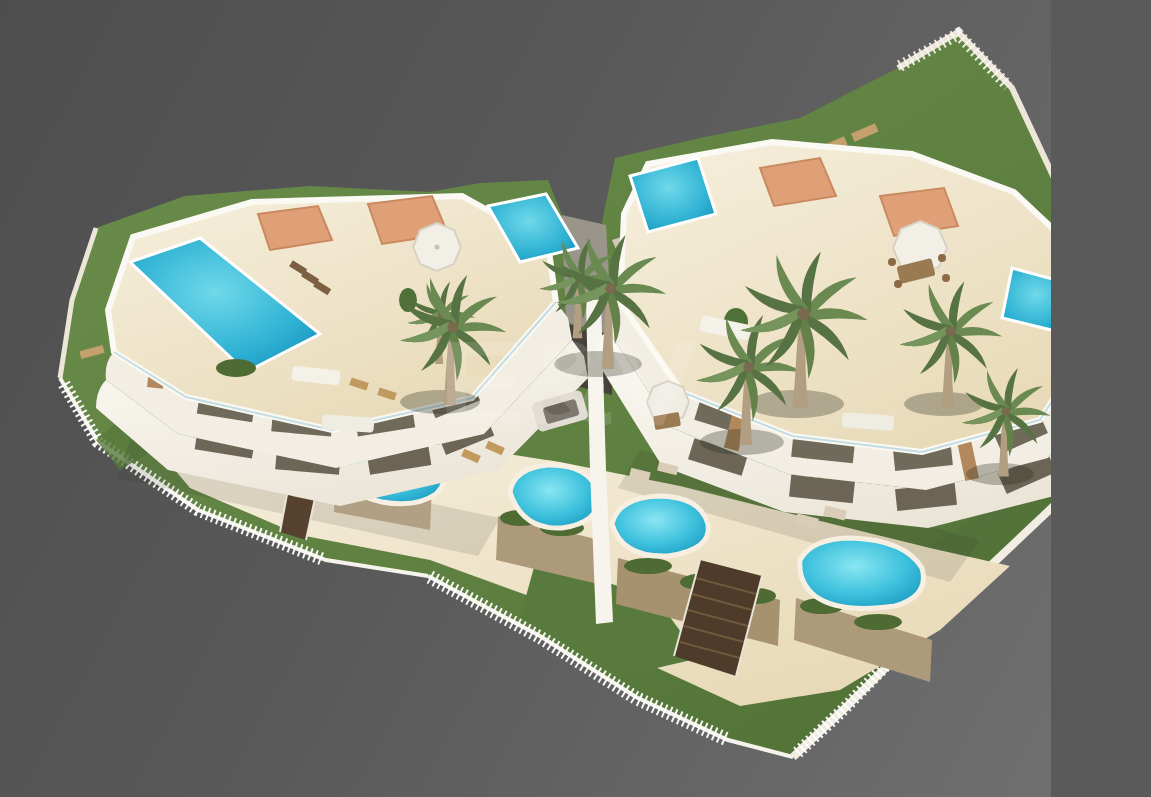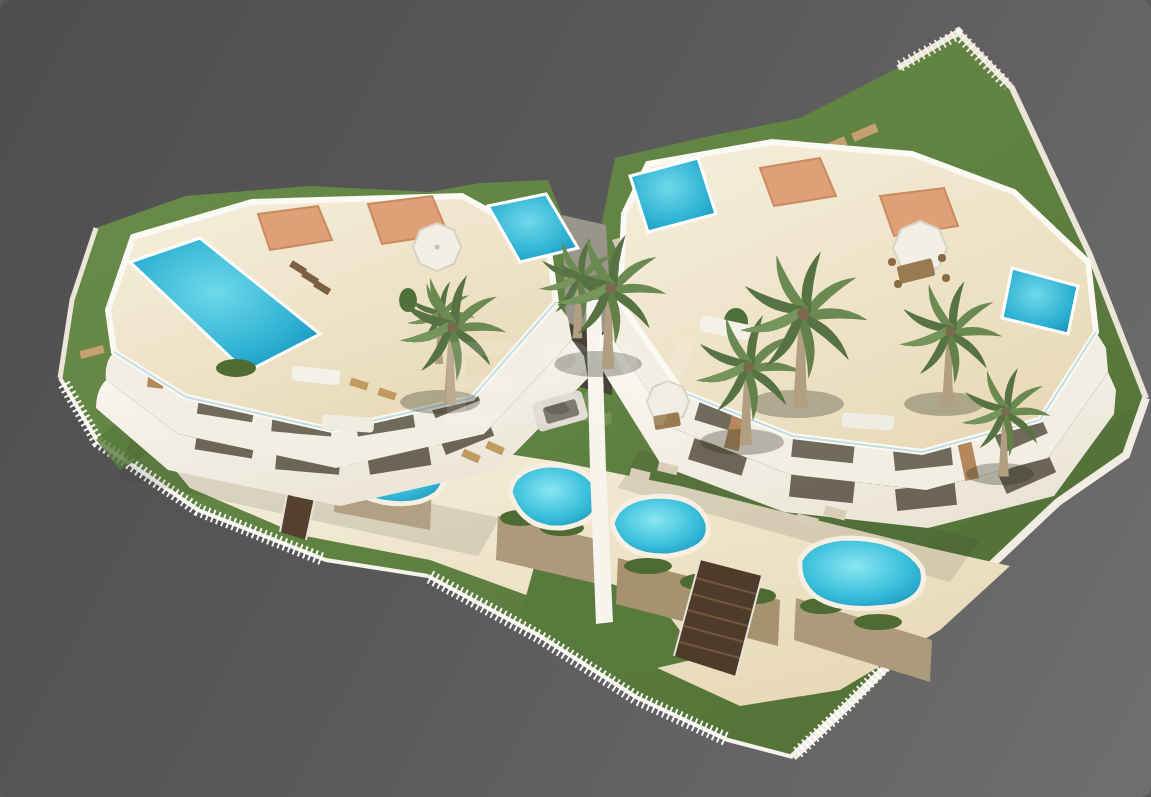--- a/index.html
+++ b/index.html
@@ -1,20 +1,19 @@
 <!DOCTYPE html>
 <html><head>
 <meta charset="utf-8">
 <style>
   html,body{margin:0;padding:0;background:#5a5a5a;}
   .stage{
-    position:relative;width:1151px;height:797px;overflow:hidden;
+    position:relative;width:1051px;height:797px;overflow:hidden;
     background:linear-gradient(118deg,#4e4e4e 0%,#585858 42%,#6f6f6f 100%);
     font-family:"Liberation Sans",sans-serif;
-    border-radius:10px;
   }
   .stage svg{position:absolute;left:0;top:0;}
   .watermark{
     position:absolute;left:438px;top:318px;width:260px;
     font-family:"Liberation Sans",sans-serif;
     font-size:132px;font-weight:700;letter-spacing:-6px;
     color:#ffffff;opacity:0.13;user-select:none;line-height:1;
     transform:scaleY(0.92);
   }
 </style>

